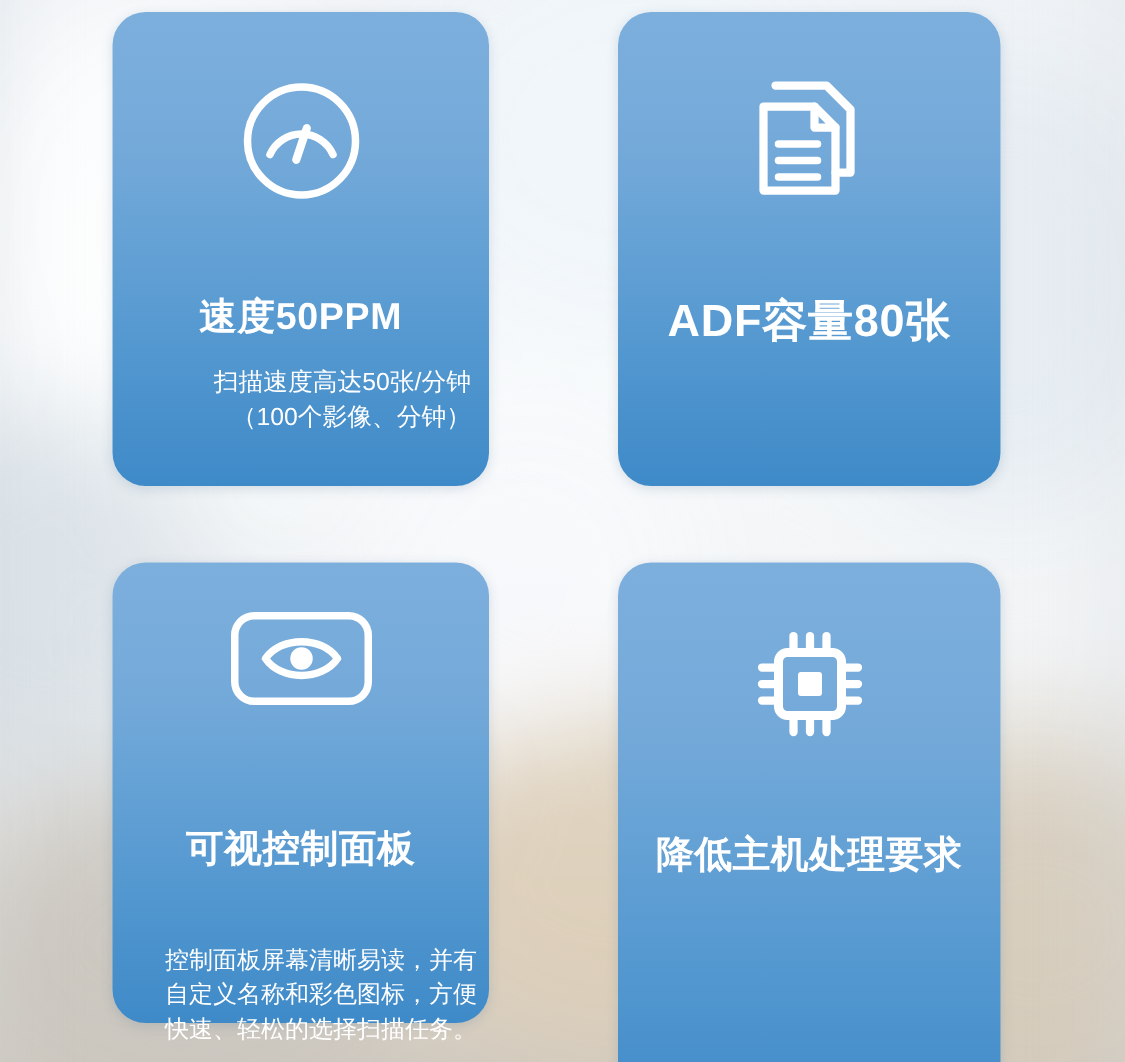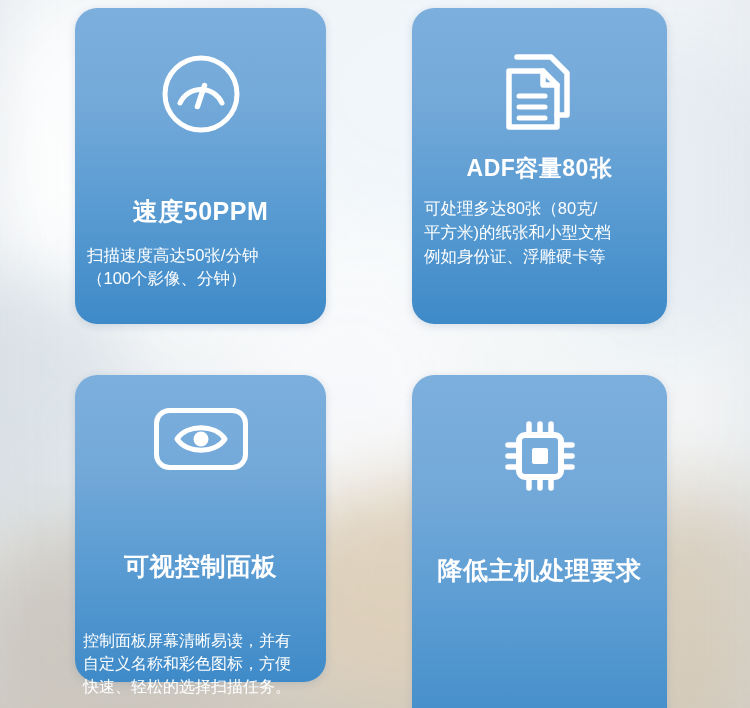--- a/index.html
+++ b/index.html
@@ -93,27 +93,27 @@
 
   .card-title {
     color: #ffffff;
     font-weight: bold;
     text-align: center;
     letter-spacing: .5px;
     line-height: 1.1;
     width: 100%;
   }
   .card.c1 .card-title { font-size: 25px; margin-top: 40px; }
-  .card.c2 .card-title { font-size: 23px; }
+  .card.c2 .card-title { font-size: 30px; margin-top: 42px; }
   .card.c3 .card-title { font-size: 25px; margin-top: 50px; }
   .card.c4 .card-title { font-size: 25px; margin-top: 42px; }
 
   .card-body {
     color: #ffffff;
-    text-align: left;
+    text-align: right;
     line-height: 1.45;
     width: 100%;
     padding: 0 12px;
     box-sizing: border-box;
     white-space: pre-line;
   }
   .card.c1 .card-body { font-size: 16.5px; margin-top: 18px; }
   .card.c2 .card-body { font-size: 16.5px; margin-top: 16px; }
   .card.c3 .card-body { font-size: 16px; margin-top: 16px; padding: 0 8px; }
   .card.c4 .card-body { font-size: 16.5px; margin-top: 18px; }
@@ -160,23 +160,20 @@
 
         <path d="M10 22 H44 L58 36 V78 H10 Z" fill="none" stroke="#ffffff" stroke-width="5.5" stroke-linecap="round" stroke-linejoin="round"></path>
         <path d="M44 22 V36 H58" fill="none" stroke="#ffffff" stroke-width="5.5" stroke-linecap="round" stroke-linejoin="round"></path>
 
         <path d="M20 47 H46" stroke="#ffffff" stroke-width="5" stroke-linecap="round"></path>
         <path d="M20 58 H46" stroke="#ffffff" stroke-width="5" stroke-linecap="round"></path>
         <path d="M20 69 H46" stroke="#ffffff" stroke-width="5" stroke-linecap="round"></path>
       </svg>
     </div>
     <div class="card-title">ADF容量80张</div>
-    <div class="card-body">可处理多达80张（80克/
-平方米)的纸张和小型文档
-例如身份证、浮雕硬卡等</div>
   </div>
 
   <div class="card c3">
     <div class="icon-wrap">
       <svg width="96" height="64" viewBox="0 0 96 64" aria-hidden="true">
         <rect x="3.5" y="3.5" width="89" height="57" rx="13" ry="13" fill="none" stroke="#ffffff" stroke-width="5"></rect>
         <path d="M24 32 C34 17, 62 17, 72 32 C62 47, 34 47, 24 32 Z" fill="none" stroke="#ffffff" stroke-width="5" stroke-linejoin="round"></path>
         <circle cx="48" cy="32" r="7.5" fill="#ffffff"></circle>
       </svg>
     </div>

